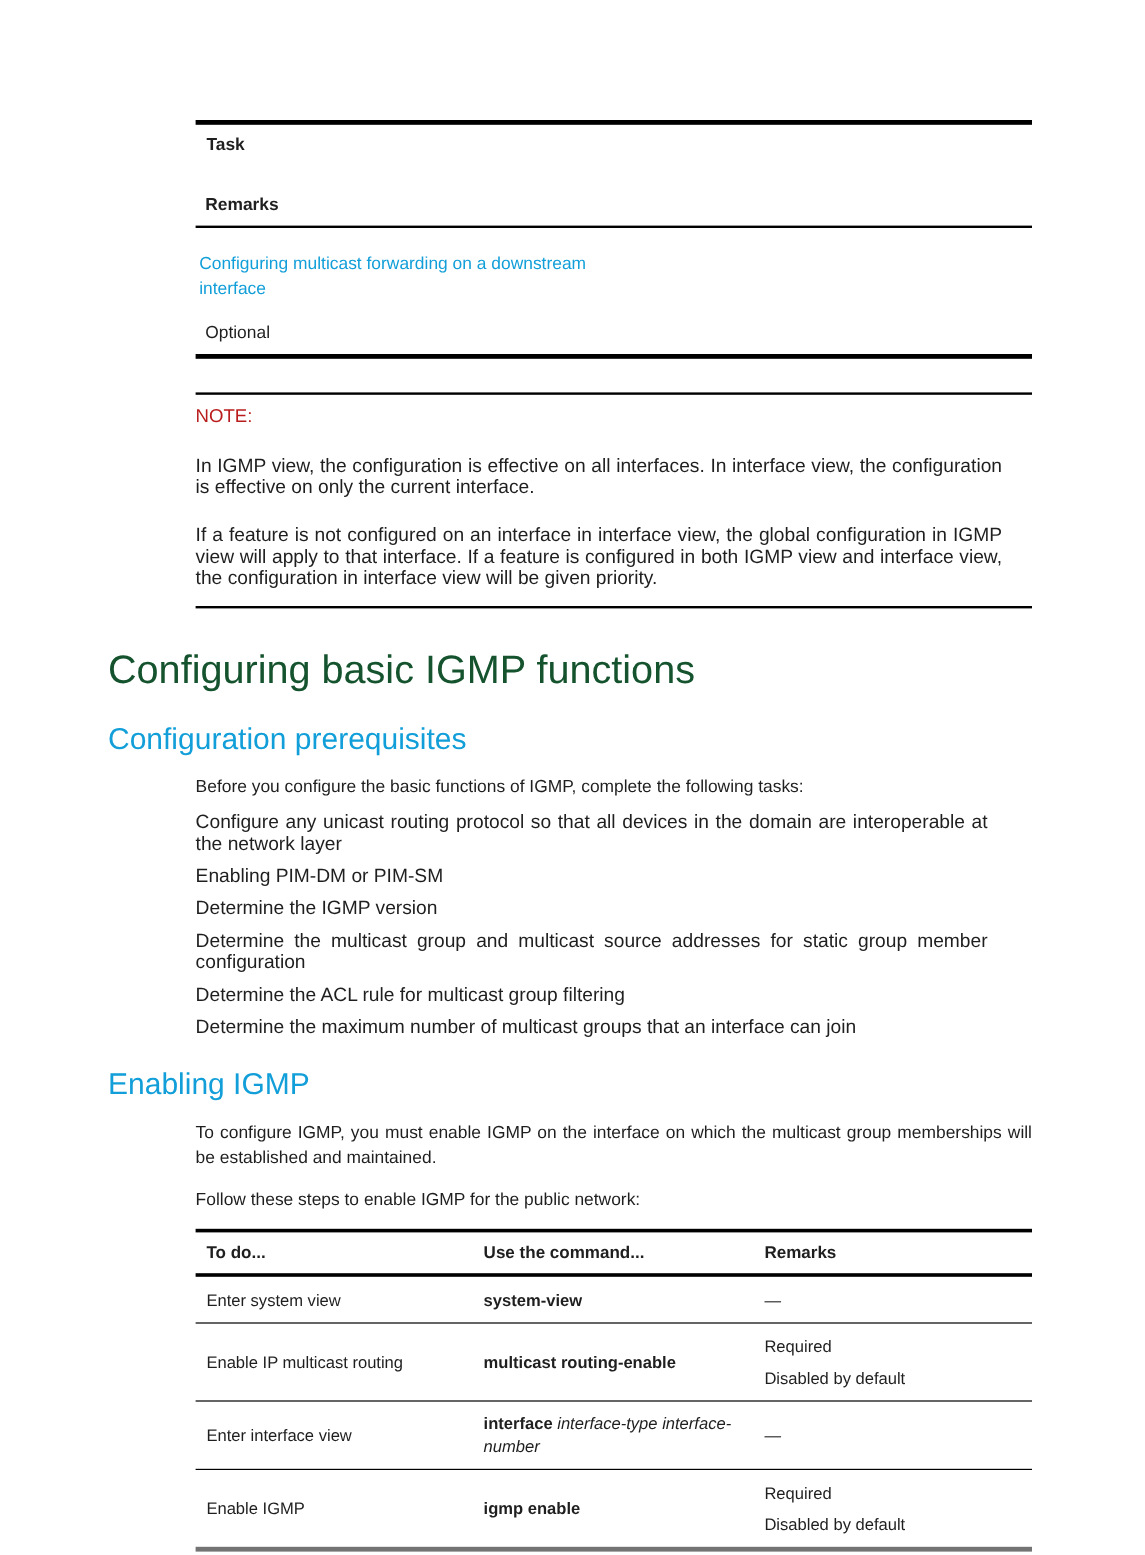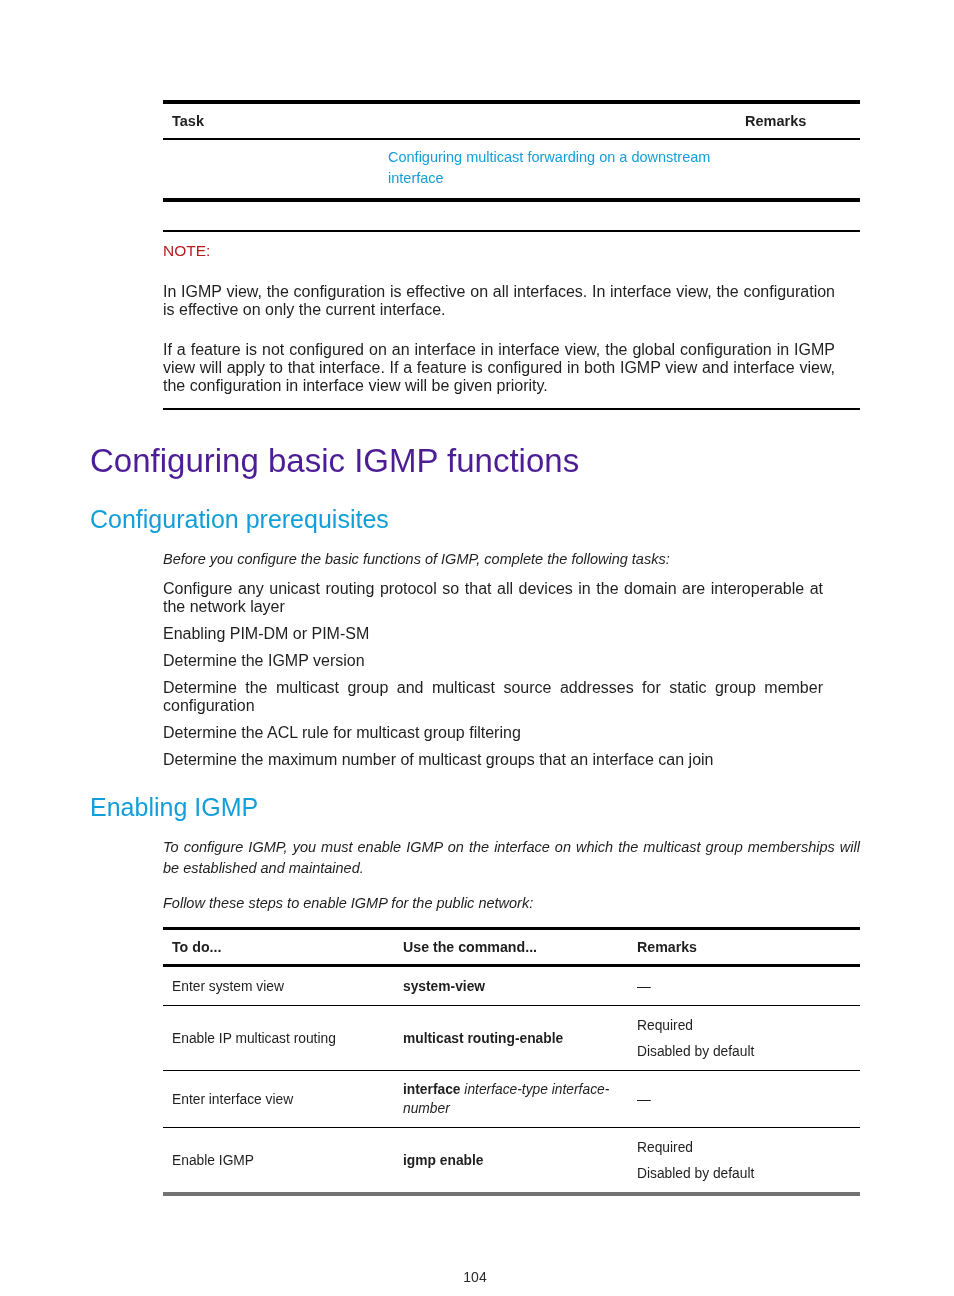--- a/index.html
+++ b/index.html
@@ -11,45 +11,45 @@
     overflow: hidden;
   }
   .page { padding: 100px 94px 0 90px; }
 
   
   p, li, .cell { font-size: 14.5px; line-height: 21px; color: #1f1f1f; }
   .justify { text-align: justify; }
 
   
   .t1 { border-top: 4px solid #000; border-bottom: 4px solid #000; margin-left: 73px; }
-  .t1-row { display: flex; }
+  .t1-row { display: flex; flex-direction: column; }
   .t1-head { border-bottom: 2px solid #000; }
   .t1 .c1 { width: 222px; padding: 7px 6px 6px 9px; }
   .t1 .c2 { width: 352px; padding: 7px 10px 9px 3px; }
   .t1 .c3 { width: 123px; padding: 7px 0 6px 8px; }
   .t1-head .hd { font-weight: bold; font-size: 14.5px; }
   .t1-body .c3 { display: flex; align-items: center; }
   a.doc-link { color: #129fd9; text-decoration: none; cursor: pointer; }
 
   
   .note {
     margin-left: 73px; margin-top: 28px;
     border-top: 2px solid #000; border-bottom: 2px solid #000;
     padding: 10px 0 13px 0;
   }
   .note-label { color: #b91c1c; font-size: 15.5px; margin-bottom: 8px; }
   .note-item { display: flex; margin-top: 7px; }
   .note-item .text { width: 672px; margin-top: 15px; }
 
   
-  h1.doc-h1 { color: #4c1d95; font-weight: 400; font-size: 33px; line-height: 40px; margin-top: 31px; letter-spacing: 0; }
+  h1.doc-h1 { color: #14532d; font-weight: 400; font-size: 33px; line-height: 40px; margin-top: 31px; letter-spacing: 0; }
   h2.doc-h2 { color: #129fd9; font-weight: 400; font-size: 25px; line-height: 32px; margin-top: 22px; }
   h3.doc-h3 { color: #129fd9; font-weight: bold; font-size: 16.5px; line-height: 22px; margin-top: 20px; }
 
-  .para { margin-left: 73px; margin-top: 14px; font-style: italic; }
+  .para { margin-left: 73px; margin-top: 14px; }
 
   
   .plist { margin-left: 73px; margin-top: 10px; }
   .plist-item { display: flex; margin-top: 9px; }
   .plist-item .text { width: 660px; }
 
   
   .t2 { border-top: 3px solid #000; border-bottom: 4px solid #737373; margin-left: 73px; margin-top: 13px; }
   .t2-row { display: flex; }
   .t2-head { border-bottom: 3px solid #000; }
@@ -80,20 +80,23 @@
     <div class="t1-row t1-head">
       <div class="c1 hd cell">Task</div>
       <div class="c2 cell"></div>
       <div class="c3 hd cell">Remarks</div>
     </div>
     <div class="t1-row t1-body">
       <div class="c1 cell"></div>
       <div class="c2 cell">
         <a class="doc-link">Configuring multicast forwarding on a downstream interface</a>
       </div>
+      <div class="c3 cell">
+        <span>Optional</span>
+      </div>
     </div>
   </div>
 
   <div class="note">
     <div class="note-label">NOTE:</div>
     <div class="note-item">
 
       <div class="text justify">In IGMP view, the configuration is effective on all interfaces. In interface view, the configuration is effective on only the current interface.</div>
     </div>
     <div class="note-item">

